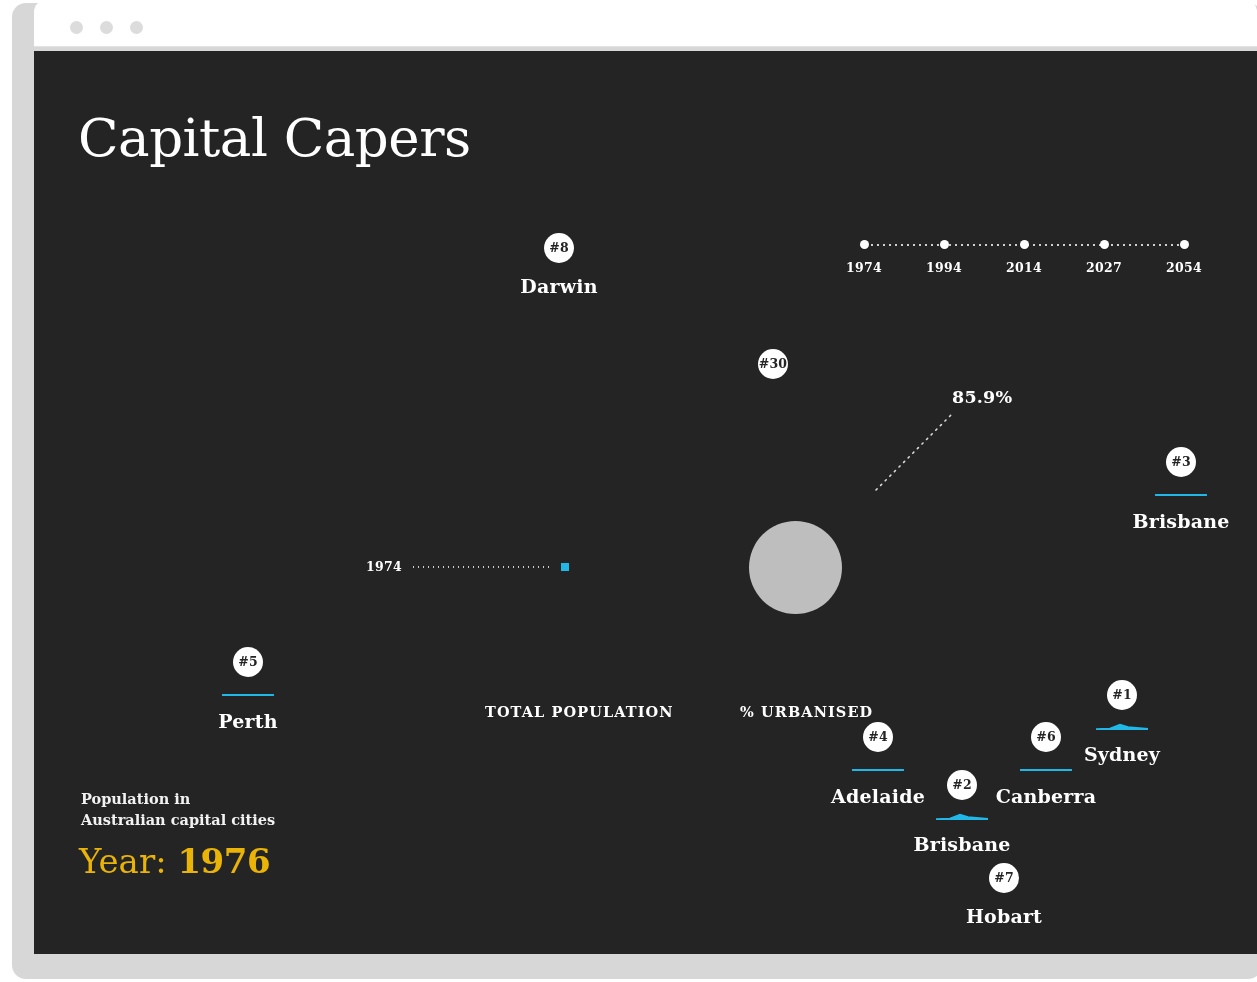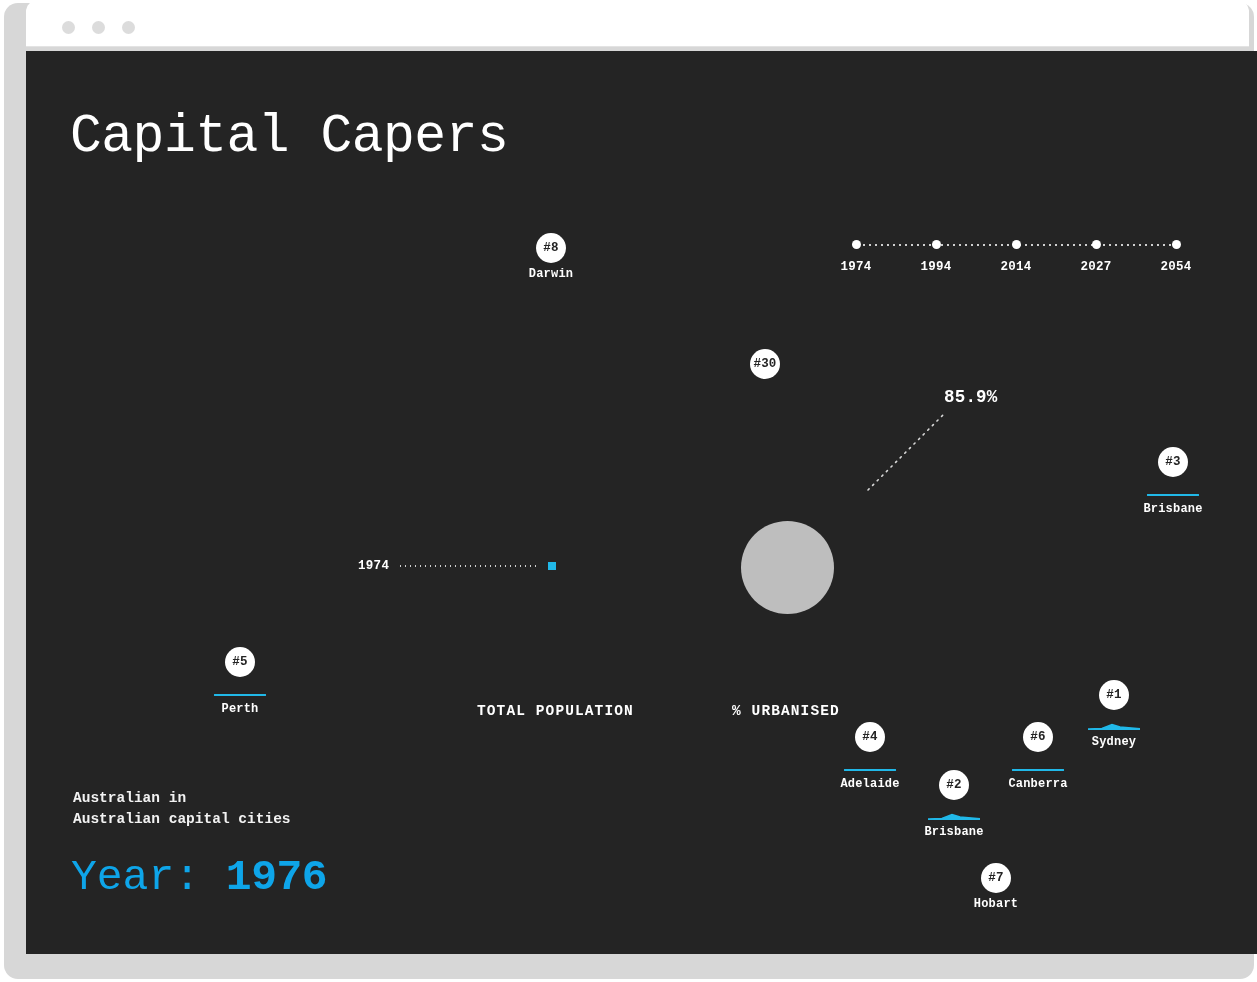--- a/index.html
+++ b/index.html
@@ -10,25 +10,24 @@
   body {
     width: 1257px;
     height: 982px;
     overflow: hidden;
     font-family: "DejaVu Serif", "Liberation Serif", serif;
   }
 
   
   #browser-window {
     position: absolute;
-    left: 4px;
+    left: 12px;
     top: 0;
     width: 1170px;
     height: 982px;
-    font-family: Liberation Mono, monospace;
   }
   #window-frame {
     position: absolute;
     left: 0px;
     top: 3px;
     width: 1250px;
     height: 976px;
     background: #d7d7d7;
     border-radius: 14px;
   }
@@ -222,45 +221,44 @@
   }
   .city-spark {
     height: 14px;
     margin-top: 7px;
     display: flex;
     justify-content: center;
     align-items: flex-end;
   }
   .city-spark.empty { height: 0; margin-top: 0; }
   .city-name {
-    margin-top: 4px;
-    font-size: 12px;
+    margin-top: 12px;
+    font-size: 19px;
     font-weight: bold;
     color: #ffffff;
     letter-spacing: 0.2px;
   }
 
   
   #footer-caption {
     position: absolute;
     left: 47px;
     top: 737px;
     font-size: 14.5px;
     font-weight: bold;
     color: #f2f2f2;
     line-height: 1.45;
   }
   #year-readout {
     position: absolute;
     left: 45px;
     top: 790px;
-    font-size: 43px;
-    color: #0ea5e9;
+    font-size: 34px;
+    color: #eab308;
     white-space: nowrap;
-    margin-top: 12px;
   }
   #year-readout-label { font-weight: normal; }
   #year-readout-value { font-weight: bold; letter-spacing: -0.5px; }
 </style>
 </head>
 <body>
 
 <div id="browser-window">
 
   <div id="window-frame"></div>
@@ -394,21 +392,21 @@
           <div class="city-name">Brisbane</div>
         </div>
         <div class="city" style="left: 970px; top: 812px;">
           <div class="city-badge">#7</div>
           <div class="city-spark empty"></div>
           <div class="city-name">Hobart</div>
         </div>
       </div>
 
     <div id="footer-caption">
-      <div>Australian in</div>
+      <div>Population in</div>
       <div>Australian capital cities</div>
     </div>
     <div id="year-readout">
       <span id="year-readout-label">Year:</span>
       <span id="year-readout-value">1976</span>
     </div>
 
   </div>
 </div>
 

